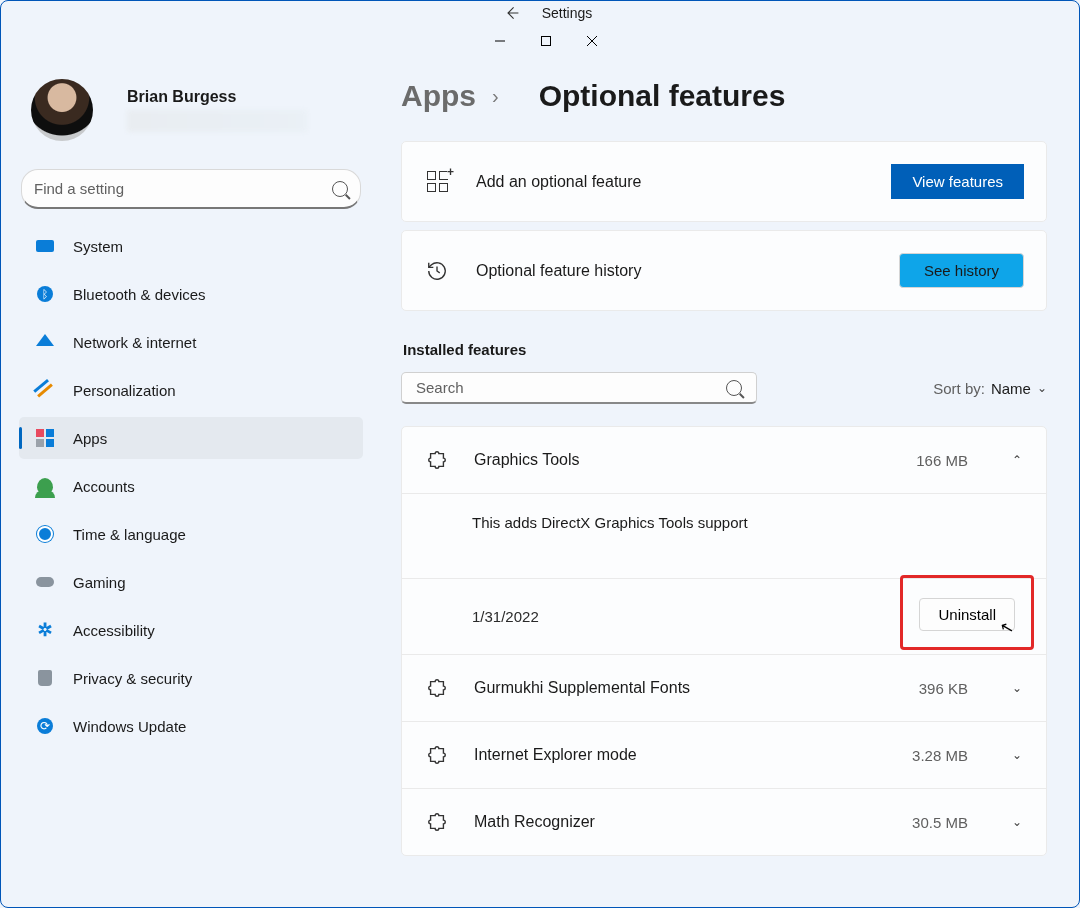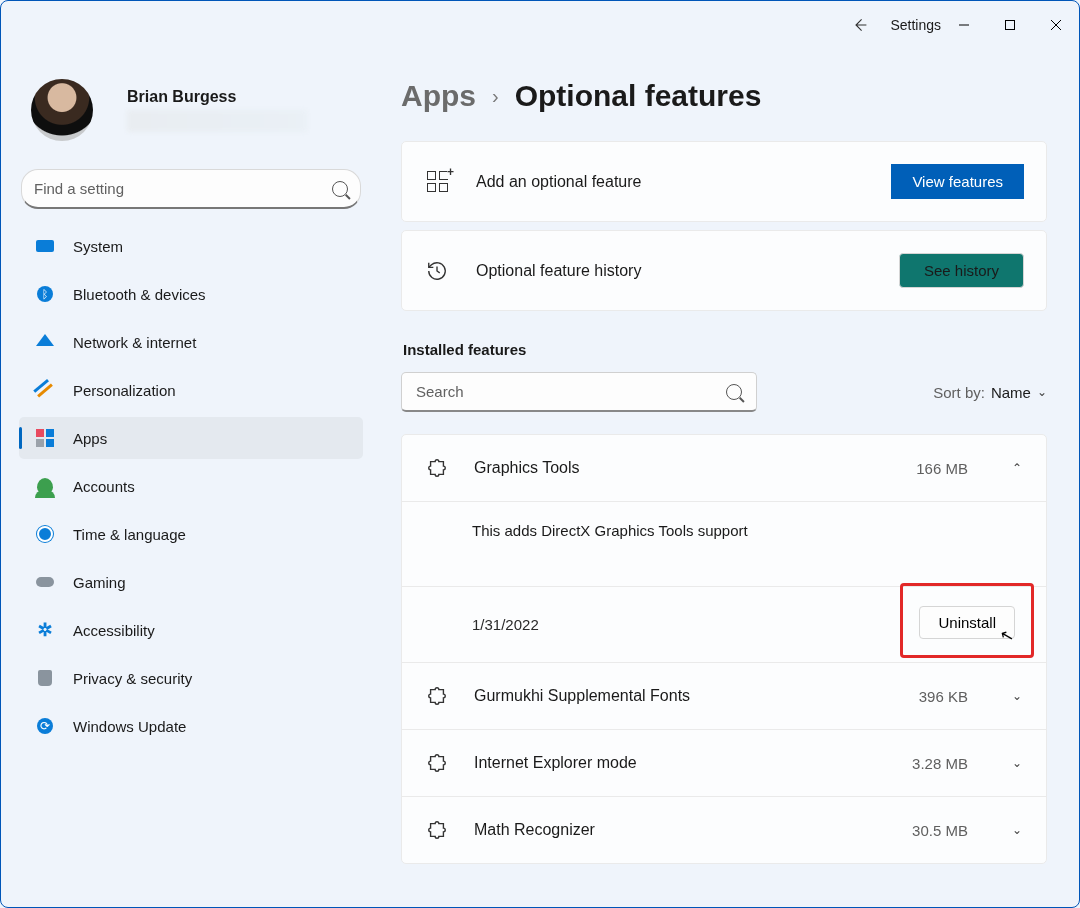--- a/index.html
+++ b/index.html
@@ -12,22 +12,23 @@
     overflow: hidden;
     border: 1px solid #0055b8;
     border-radius: 8px;
     position: relative;
   }
   
   .titlebar {
     height: 48px;
     display: flex;
     align-items: center;
-    justify-content: flex-end;
+    justify-content: space-between;
     padding: 0 0 0 12px;
+    flex-direction: column;
   }
   .titlebar-left {
     display: flex;
     align-items: center;
     gap: 18px;
   }
   .back-arrow {
     width: 24px; height: 24px;
     display: flex; align-items: center; justify-content: center;
     font-size: 18px;
@@ -141,21 +142,21 @@
     overflow-y: auto;
   }
   .breadcrumb {
     display: flex;
     align-items: center;
     gap: 16px;
     margin-bottom: 28px;
   }
   .bc-parent { font-size: 30px; font-weight: 600; color: #6b6b6b; }
   .bc-sep { font-size: 20px; color: #7a7a7a; }
-  .bc-current { font-size: 30px; font-weight: 600; color: #1a1a1a; }
+  .bc-current { font-size: 30px; font-weight: 600; color: #1a1a1a; margin-left: 24px; }
 
   .card {
     background: #fcfdfe;
     border: 1px solid #eaeaea;
     border-radius: 5px;
     margin-bottom: 8px;
     padding: 22px 22px;
     display: flex;
     align-items: center;
     gap: 26px;
@@ -169,21 +170,21 @@
   .btn-primary {
     background: #005fb8;
     color: #fff;
     border: 1px solid #005fb8;
     border-radius: 0;
     padding: 8px 20px;
     font-size: 15px;
     cursor: pointer;
   }
   .btn-secondary {
-    background: #0f766e;
+    background: #0ea5e9;
     color: #1a1a1a;
     border: 1px solid #d5d5d5;
     border-radius: 4px;
     padding: 8px 24px;
     font-size: 15px;
     cursor: pointer;
   }
 
   .section-title {
     font-size: 15px;
@@ -191,21 +192,21 @@
     margin: 30px 0 14px 2px;
   }
   .search-row {
     display: flex;
     align-items: center;
     justify-content: space-between;
     margin-bottom: 22px;
   }
   .feature-search {
     width: 356px;
-    height: 40px;
+    height: 32px;
     background: #fdfdfd;
     border: 1px solid #d0d0d0;
     border-bottom: 2px solid #888;
     border-radius: 5px;
     display: flex;
     align-items: center;
     justify-content: space-between;
     padding: 0 14px;
     color: #616161;
     font-size: 15px;

